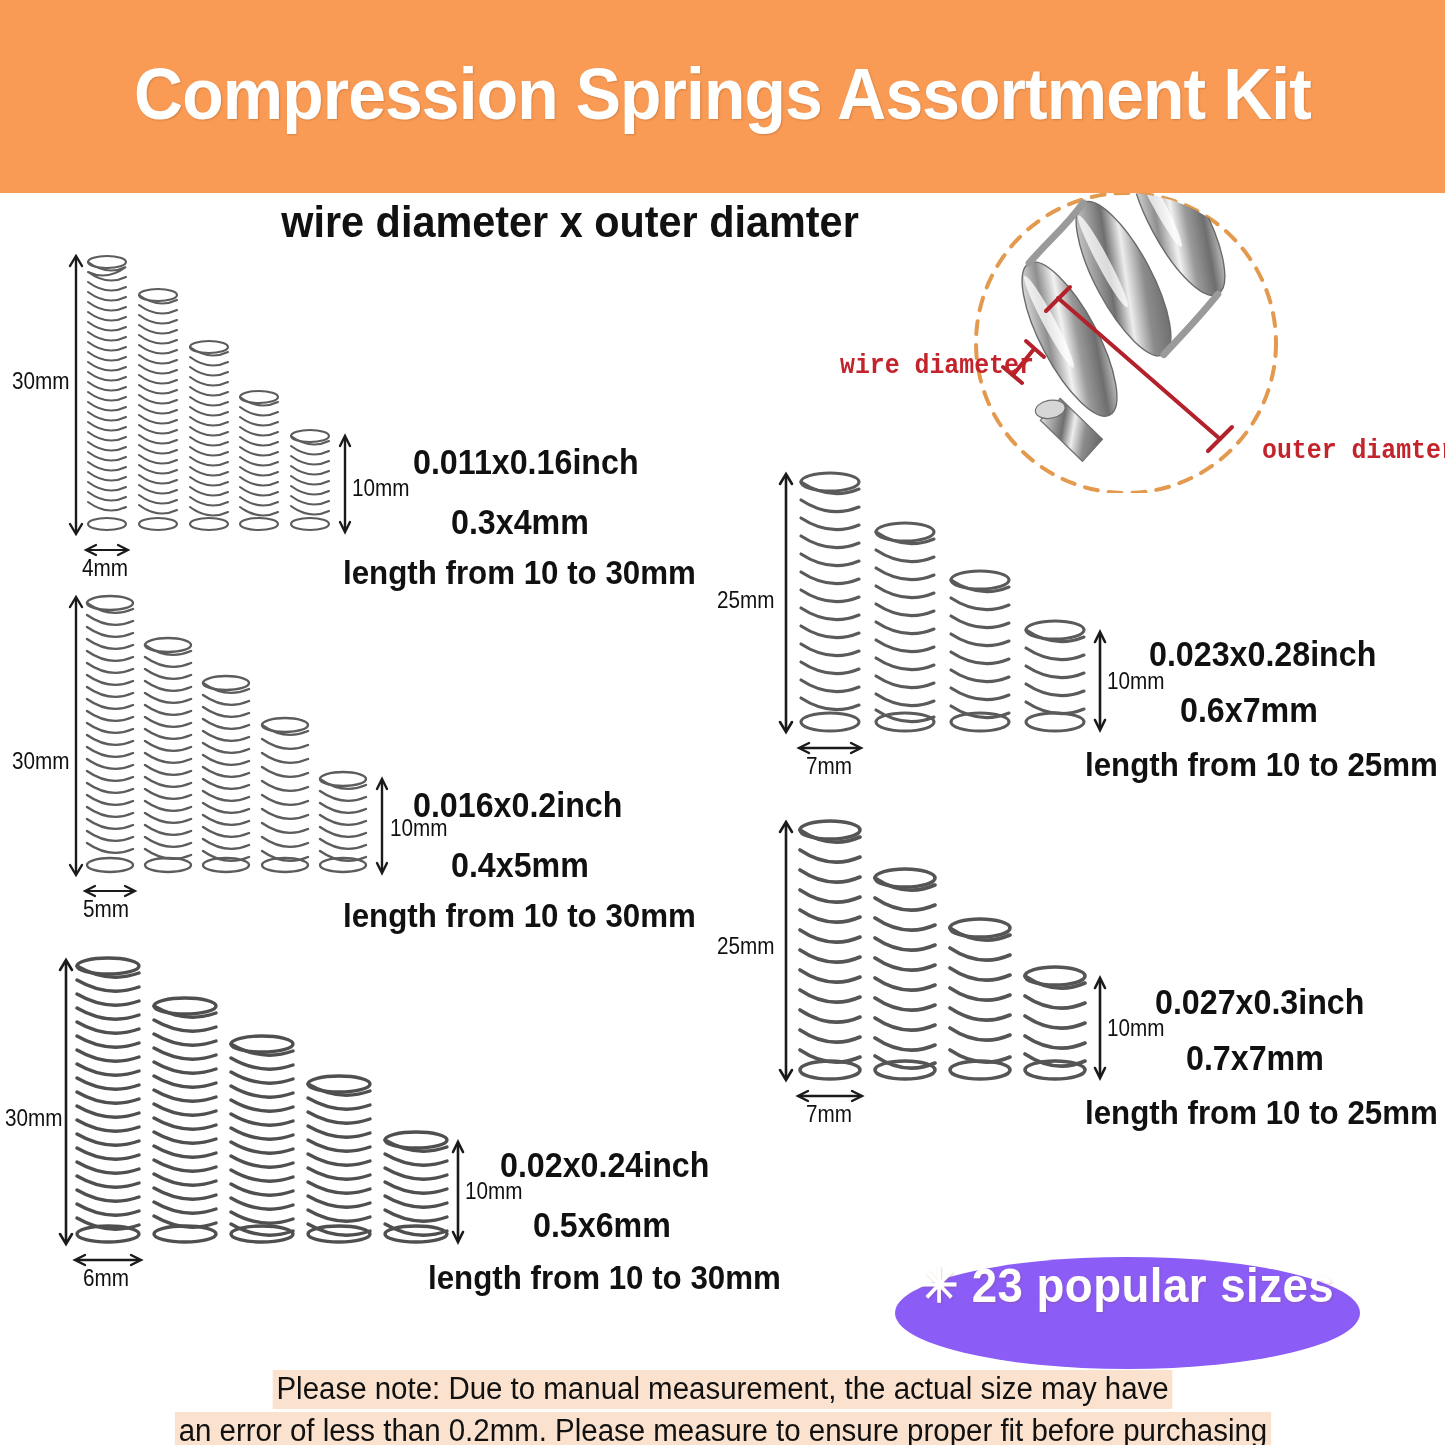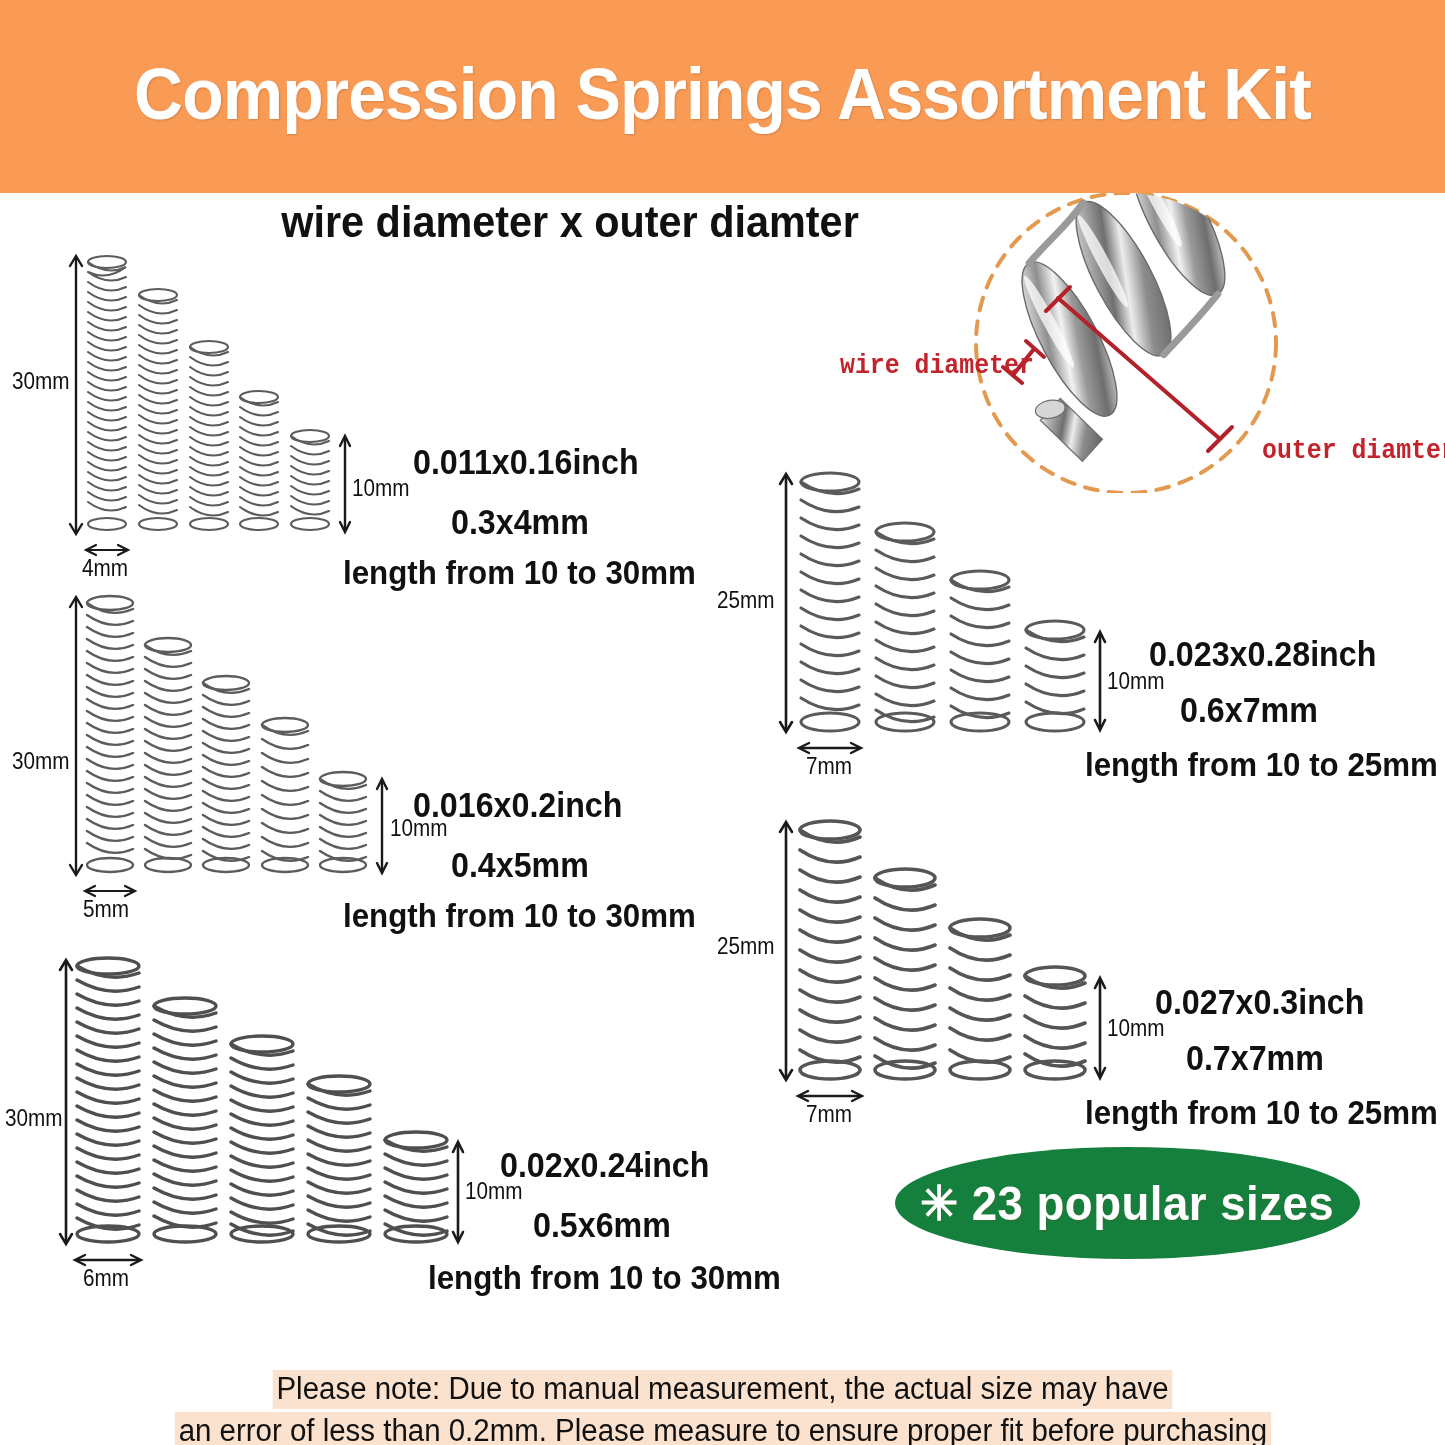--- a/index.html
+++ b/index.html
@@ -45,23 +45,23 @@
 
   
   .detail{ position:absolute; left:958px; top:193px; width:480px; height:300px;font-family:Liberation Mono, monospace; }
   .detail-label{
     position:absolute; color:#C3242B; font-weight:bold; font-size:27px;
     white-space:nowrap; transform:scaleX(0.92); transform-origin:left center;
   }
 
   
   .badge{
-    position:absolute; left:895px; top:1147px; width:465px; height:112px;
-    background:#15803d; border-radius:50%;
-    display:flex; align-items:center; justify-content:center;
+    position:absolute; left:895px; top:1257px; width:465px; height:112px;
+    background:#8b5cf6; border-radius:50%;
+    display:flex; align-items:flex-start; justify-content:center;
   }
   .badge span{
     color:#fff; font-weight:bold; font-size:48px; white-space:nowrap;
     transform:scaleX(0.95); letter-spacing:.5px;
     text-shadow:1px 1px 2px rgba(140,70,25,.25);
   }
 
   
   .note{ position:absolute; left:0; top:1370px; width:1445px; text-align:center; }
   .note div{

